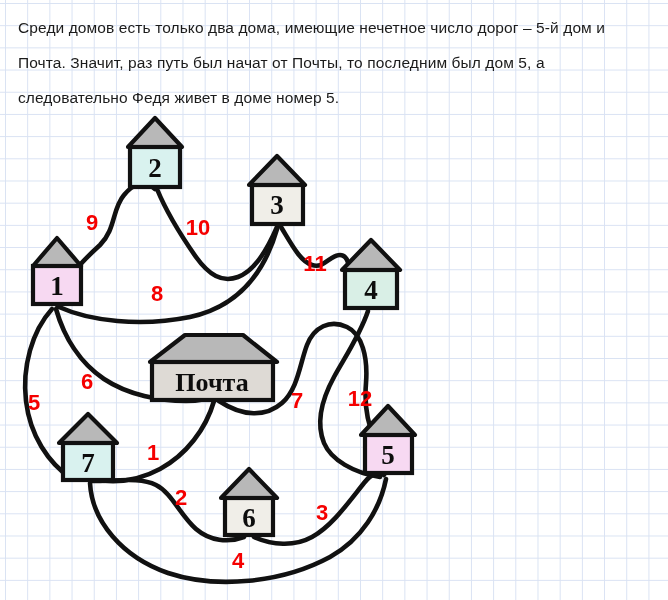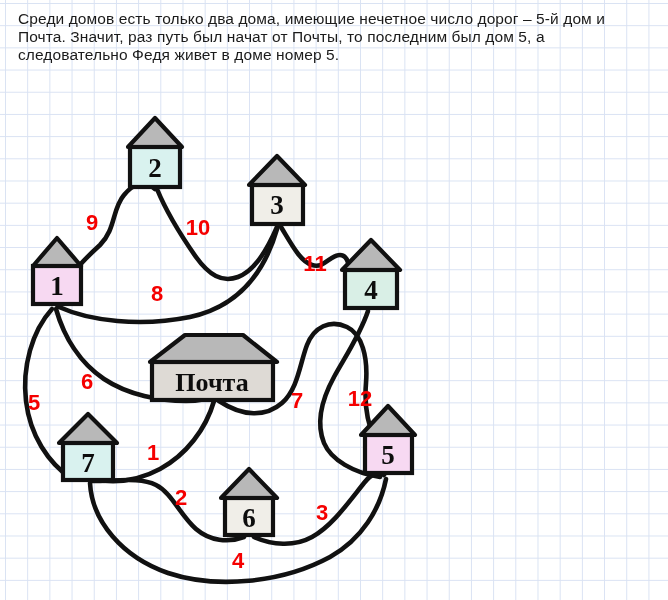--- a/index.html
+++ b/index.html
@@ -24,21 +24,21 @@
     background-size: 22.2px 22.2px;
     background-position: 5px 3px;
     box-sizing: border-box;
   }
   #solution-text {
     position: absolute;
     left: 18px;
     top: 10px;
     width: 632px;
     font-size: 15.5px;
-    line-height: 18px;
+    line-height: 35px;
     color: #1b1b1b;
     font-family: "Liberation Sans", sans-serif;
     letter-spacing: 0.1px;
     white-space: pre-wrap;
   }
   #diagram {
     position: absolute;
     left: 0;
     top: 105px;
     width: 668px;

